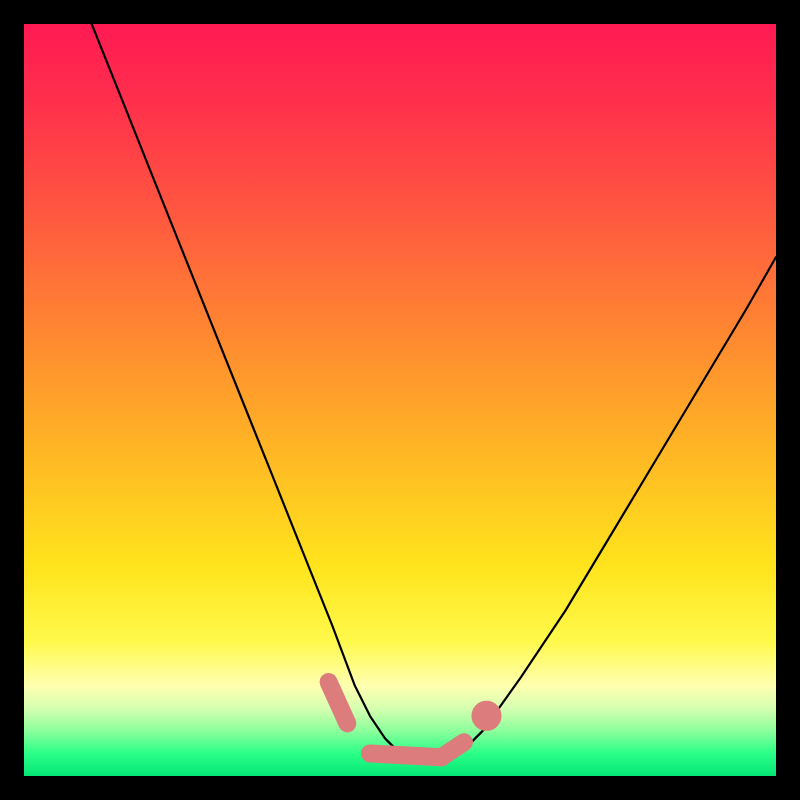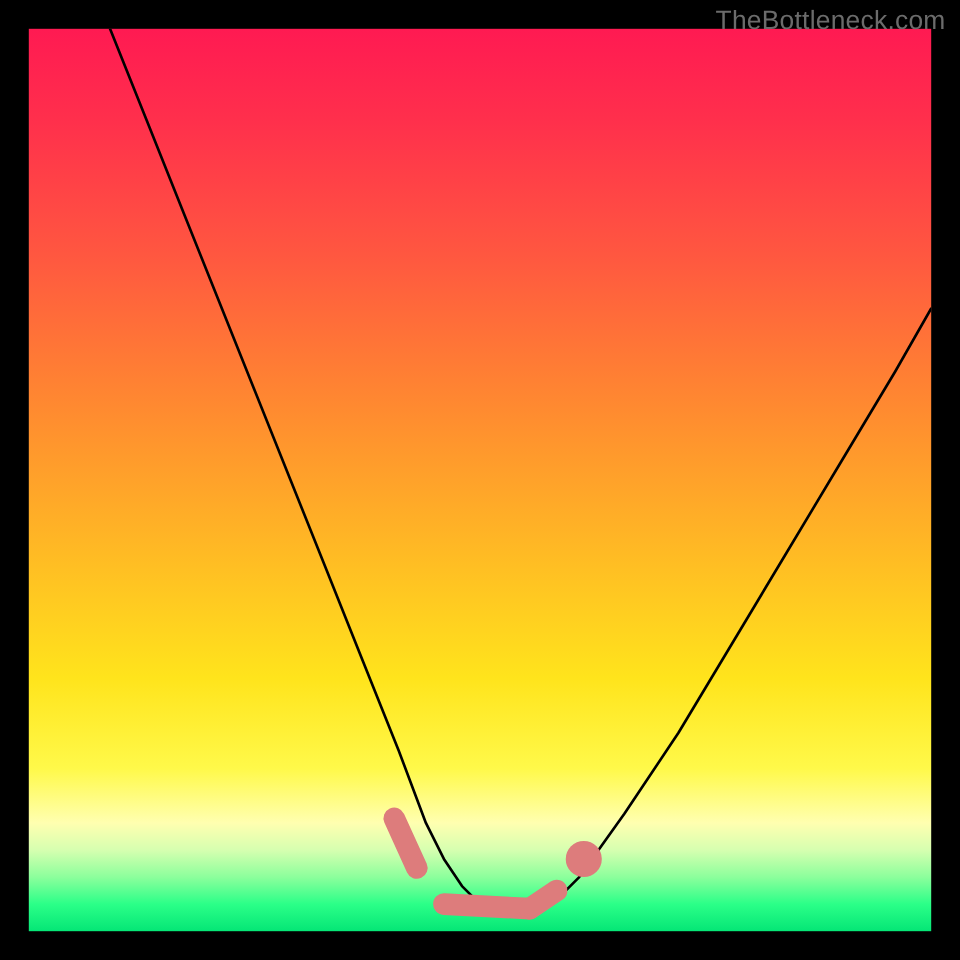--- a/index.html
+++ b/index.html
@@ -66,14 +66,13 @@
           <path d="M67.7 0.0 L97.8 75.2 L127.8 150.4 L157.9 225.6 L188.0 300.8 L218.1 376.0 L248.2 451.2 L278.2 526.4 L308.3 601.6 L330.9 661.8 L345.9 691.8 L361.0 714.4 L376.0 729.4 L391.0 737.0 L406.1 737.0 L421.1 737.0 L436.2 729.4 L458.7 706.9 L496.3 654.2 L541.4 586.6 L586.6 511.4 L631.7 436.2 L676.8 361.0 L721.9 285.8 L752.0 233.1" fill="none" stroke="#000000" stroke-width="2.2" stroke-linecap="round" stroke-linejoin="round"></path>
         </g>
       <g id="marker-group">
           <line x1="304.56" y1="658" x2="323.36" y2="699.36" stroke="#dd7c7c" stroke-width="18" stroke-linecap="round"></line>
           <line x1="345.92" y1="729.44" x2="417.36" y2="733.2" stroke="#dd7c7c" stroke-width="18" stroke-linecap="round"></line>
           <line x1="417.36" y1="733.2" x2="439.91999999999996" y2="718.16" stroke="#dd7c7c" stroke-width="18" stroke-linecap="round"></line>
           <circle cx="462.48" cy="691.84" r="15.024000000000001" fill="#dd7c7c"></circle>
         </g>
     </svg>
   </div>
-  <div class="watermark">TheBottleneck.com</div>
 </div>
 
 </body></html>

